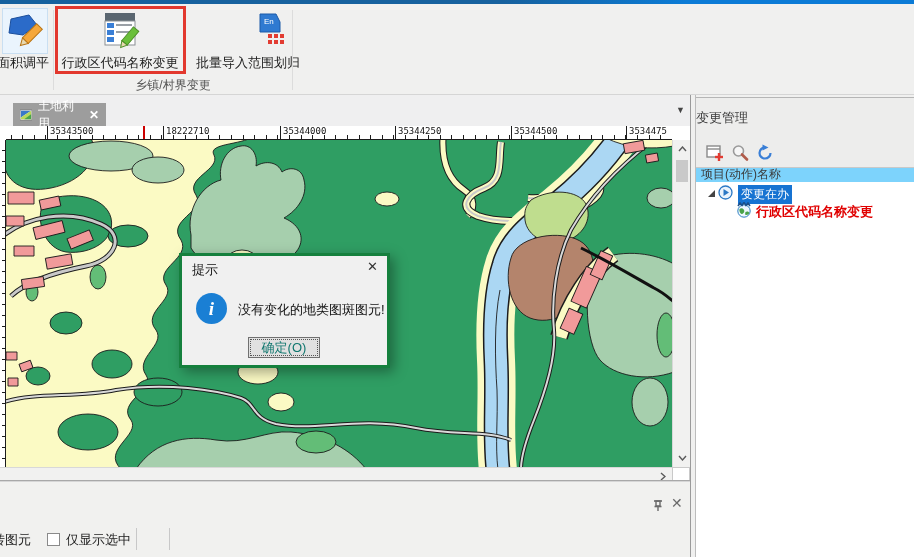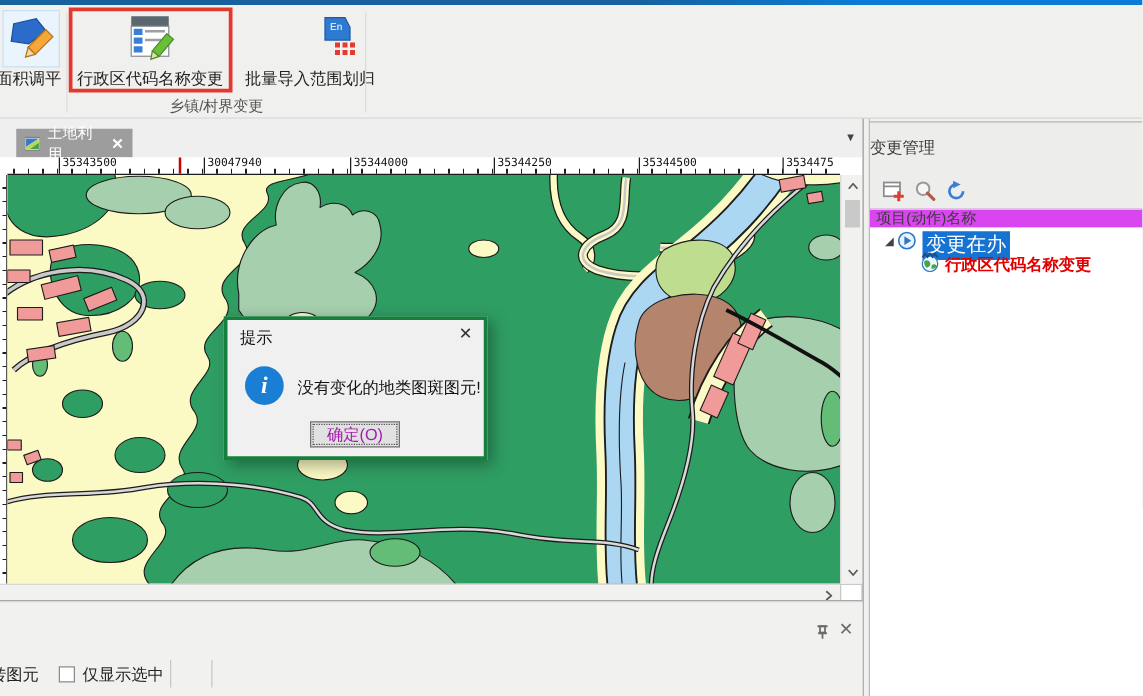--- a/index.html
+++ b/index.html
@@ -50,36 +50,36 @@
   
   #dialog { left:179px; top:253px; width:211px; height:115px; background:#f0f0f0; border:3px solid #15803d;
     box-shadow:4px 4px 12px rgba(0,0,0,0.35); }
   #dialog-title { position:absolute; left:10px; top:5px; font-size:13px; color:#111; }
   #dialog-close { position:absolute; right:9px; top:3px; font-size:13px; color:#333; cursor:default; }
   #info-circle { position:absolute; left:14px; top:37px; width:31px; height:31px; border-radius:50%;
     color:#fff; font-size:19px; font-style:italic; font-weight:bold; text-align:center; line-height:31px;
     font-family:"Liberation Serif", serif; }
   #dialog-msg { position:absolute; left:56px; top:45px; font-size:13px; color:#111; white-space:nowrap; }
   #ok-button { position:absolute; left:66px; top:81px; width:72px; height:21px; background:#e1e1e1;
-    border:1px solid #707070; font-size:13px; color:#a21caf; text-align:center; line-height:19px; }
+    border:1px solid #707070; font-size:13px; color:#0f766e; text-align:center; line-height:19px; }
   #ok-button .focus { position:absolute; left:1px; top:1px; right:1px; bottom:1px; border:1px dotted #555; }
   #ok-label { position:relative; }
 
   
   #splitter-a { left:690px; top:95px; width:1px; height:462px; background:#9a9a9a; }
   #splitter-b { left:695px; top:95px; width:1px; height:462px; background:#bcbcbc; }
   #right-panel { left:696px; top:97px; width:218px; height:460px; background:#ededec; border-top:1px solid #b5b5b5; }
   #rp-title { position:absolute; left:0; top:11px; font-size:13px; color:#3b3b3b; }
   .rp-tool { position:absolute; top:46px; width:18px; height:18px; }
-  #rp-header { position:absolute; left:0px; top:69px; width:218px; height:16px; background:#d946ef;
+  #rp-header { position:absolute; left:0px; top:69px; width:218px; height:16px; background:#7dd3fc;
     border-top:1px solid #c9c9c9; border-bottom:1px solid #c9c9c9; font-size:12px; color:#3b3b3b; padding-left:5px; line-height:13px; }
   #rp-tree { position:absolute; left:0; top:84px; width:218px; height:376px; background:#fff; }
   #tree-expand { position:absolute; left:12px; top:8px; width:0; height:0;
     border-bottom:7px solid #444; border-left:7px solid transparent; }
-  #tree-row1-label { position:absolute; left:42px; top:3px; font-size:16px; color:#fff; padding:1px 3px; }
+  #tree-row1-label { position:absolute; left:42px; top:3px; font-size:12px; color:#fff; padding:1px 3px; }
   #tree-row2-label { position:absolute; left:60px; top:21px; font-size:13px; font-weight:bold; white-space:nowrap; }
 
   
   #bottom-divider1 { left:0; top:480px; width:690px; height:1px; background:#a8a8a8; }
   #bottom-divider2 { left:0; top:481px; width:690px; height:1px; background:#d6d6d6; }
   #bottom-panel { left:0; top:482px; width:690px; height:75px; background:#f1f1ef; }
   #bp-clipped { position:absolute; left:-8px; top:49px; font-size:13px; color:#222; white-space:nowrap; }
   #bp-checkbox { position:absolute; left:47px; top:51px; width:13px; height:13px; background:#fff; border:1px solid #8a8a8a; }
   #bp-check-label { position:absolute; left:66px; top:49px; font-size:13px; color:#222; white-space:nowrap; }
   .bp-sep { position:absolute; top:46px; width:1px; height:22px; background:#c8c8c8; }
@@ -161,21 +161,21 @@
     <span id="tab-overflow">▼</span>
   </div>
 
   <div id="map-region" class="abs">
 
     <div id="hruler">
       <div class="minor"></div>
       <div class="rtick" style="left:47px;"></div>
         <span class="rlabel" style="left:50px;">35343500</span>
       <div class="rtick" style="left:163px;"></div>
-        <span class="rlabel" style="left:166px;">30047940</span>
+        <span class="rlabel" style="left:166px;">18222710</span>
       <div class="rtick" style="left:280px;"></div>
         <span class="rlabel" style="left:283px;">35344000</span>
       <div class="rtick" style="left:395px;"></div>
         <span class="rlabel" style="left:398px;">35344250</span>
       <div class="rtick" style="left:511px;"></div>
         <span class="rlabel" style="left:514px;">35344500</span>
       <div class="rtick" style="left:626px;"></div>
         <span class="rlabel" style="left:629px;">3534475</span>
       <div class="rtick-red" style="left:143px;"></div>
     </div>

